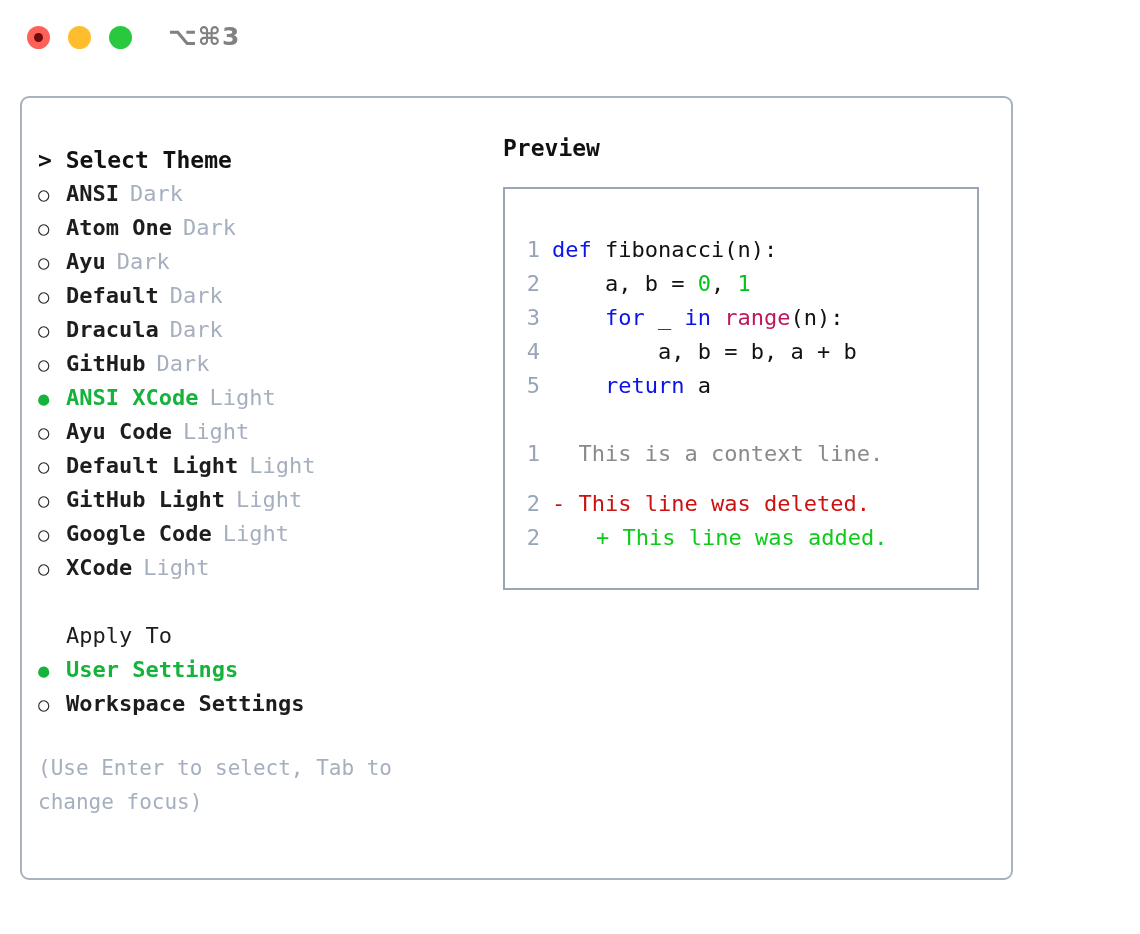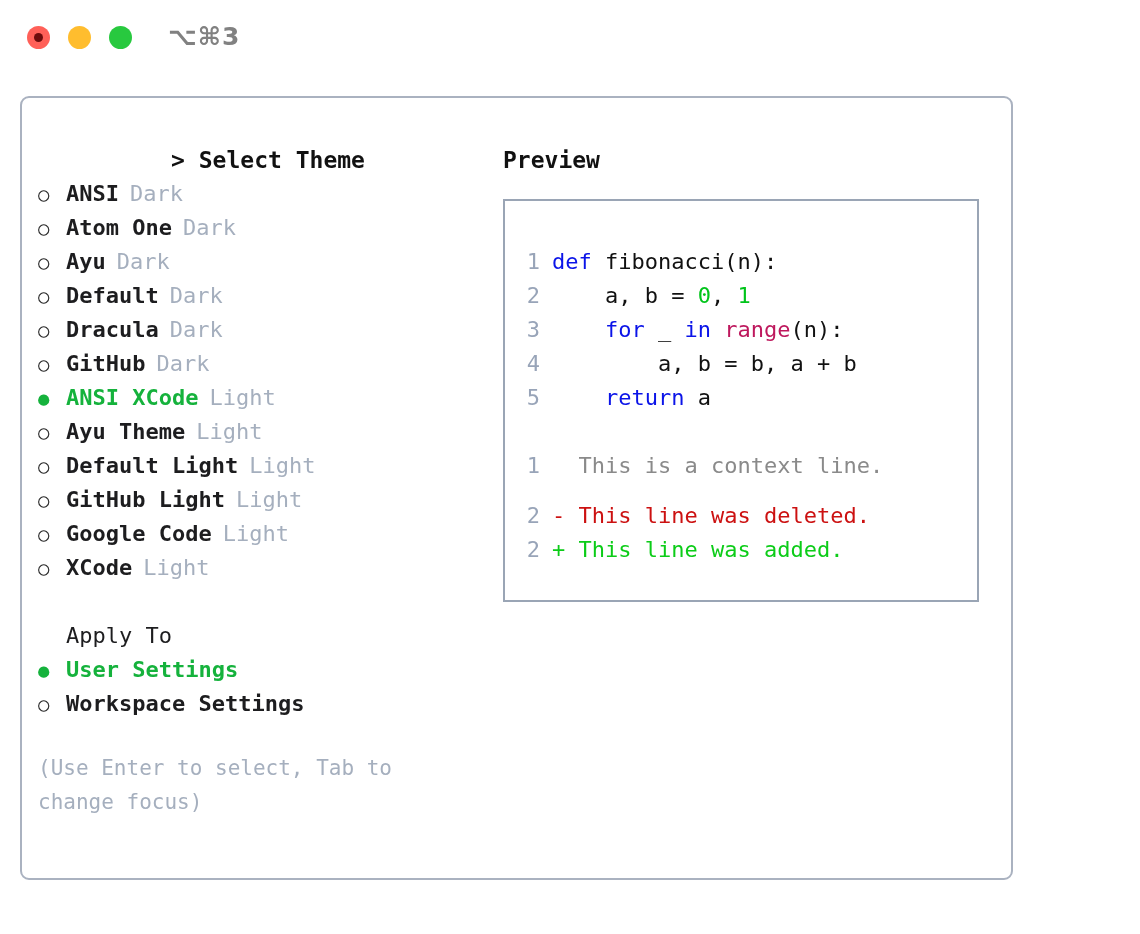--- a/index.html
+++ b/index.html
@@ -89,21 +89,20 @@
     top: 45px;
     width: 460px;
   }
 
   .section-heading {
     font-size: 23px;
     font-weight: bold;
     color: #111111;
     line-height: 34px;
     white-space: pre;
-    text-align: center;
   }
 
   .opt-row {
     display: flex;
     align-items: baseline;
     line-height: 34px;
     font-size: 22px;
     white-space: pre;
   }
   .opt-bullet {
@@ -135,21 +134,21 @@
     font-size: 21px;
     line-height: 34px;
     color: #a5afbe;
     width: 420px;
   }
 
   
   #preview-column {
     position: absolute;
     left: 481px;
-    top: 45px;
+    top: 33px;
     width: 500px;
   }
   #preview-heading {
     font-size: 23px;
     font-weight: bold;
     color: #111111;
     line-height: 34px;
     white-space: pre;
   }
   #preview-box {
@@ -184,21 +183,21 @@
   .code-text { color: #111111; }
   .blank-line { height: 34px; }
 
   .tok-kw   { color: #0b14e8; margin-top: 24px; }
   .tok-num  { color: #00c41a; }
   .tok-fn   { color: #be185d; }
   .tok-plain{ color: #111111; }
 
   .diff-ctx { color: #8a8a8a; }
   .diff-del { color: #cc1111; margin-top: 16px; }
-  .diff-add { color: #0ccc18; }
+  .diff-add { color: #0ccc18; margin-left: 44px; }
 </style>
 </head>
 <body>
 
 <div id="app-window">
 
   <div id="title-bar">
     <div id="traffic-lights">
       <span class="tl-dot tl-red"></span>
       <span class="tl-dot tl-amber"></span>
@@ -212,21 +211,21 @@
     <div id="theme-column">
       <div class="section-heading">&gt; Select Theme</div>
       <div id="theme-list">
           <div class="opt-row"><span class="opt-bullet">○</span><span class="opt-name">ANSI</span><span class="opt-tag">Dark</span></div>
           <div class="opt-row"><span class="opt-bullet">○</span><span class="opt-name">Atom One</span><span class="opt-tag">Dark</span></div>
           <div class="opt-row"><span class="opt-bullet">○</span><span class="opt-name">Ayu</span><span class="opt-tag">Dark</span></div>
           <div class="opt-row"><span class="opt-bullet">○</span><span class="opt-name">Default</span><span class="opt-tag">Dark</span></div>
           <div class="opt-row"><span class="opt-bullet">○</span><span class="opt-name">Dracula</span><span class="opt-tag">Dark</span></div>
           <div class="opt-row"><span class="opt-bullet">○</span><span class="opt-name">GitHub</span><span class="opt-tag">Dark</span></div>
           <div class="opt-row selected"><span class="opt-bullet">●</span><span class="opt-name">ANSI XCode</span><span class="opt-tag">Light</span></div>
-          <div class="opt-row"><span class="opt-bullet">○</span><span class="opt-name">Ayu Theme</span><span class="opt-tag">Light</span></div>
+          <div class="opt-row"><span class="opt-bullet">○</span><span class="opt-name">Ayu Code</span><span class="opt-tag">Light</span></div>
           <div class="opt-row"><span class="opt-bullet">○</span><span class="opt-name">Default Light</span><span class="opt-tag">Light</span></div>
           <div class="opt-row"><span class="opt-bullet">○</span><span class="opt-name">GitHub Light</span><span class="opt-tag">Light</span></div>
           <div class="opt-row"><span class="opt-bullet">○</span><span class="opt-name">Google Code</span><span class="opt-tag">Light</span></div>
           <div class="opt-row"><span class="opt-bullet">○</span><span class="opt-name">XCode</span><span class="opt-tag">Light</span></div>
         </div>
 
       <div class="spacer-row"></div>
 
       <div id="apply-heading">Apply To</div>
       <div id="apply-list">

